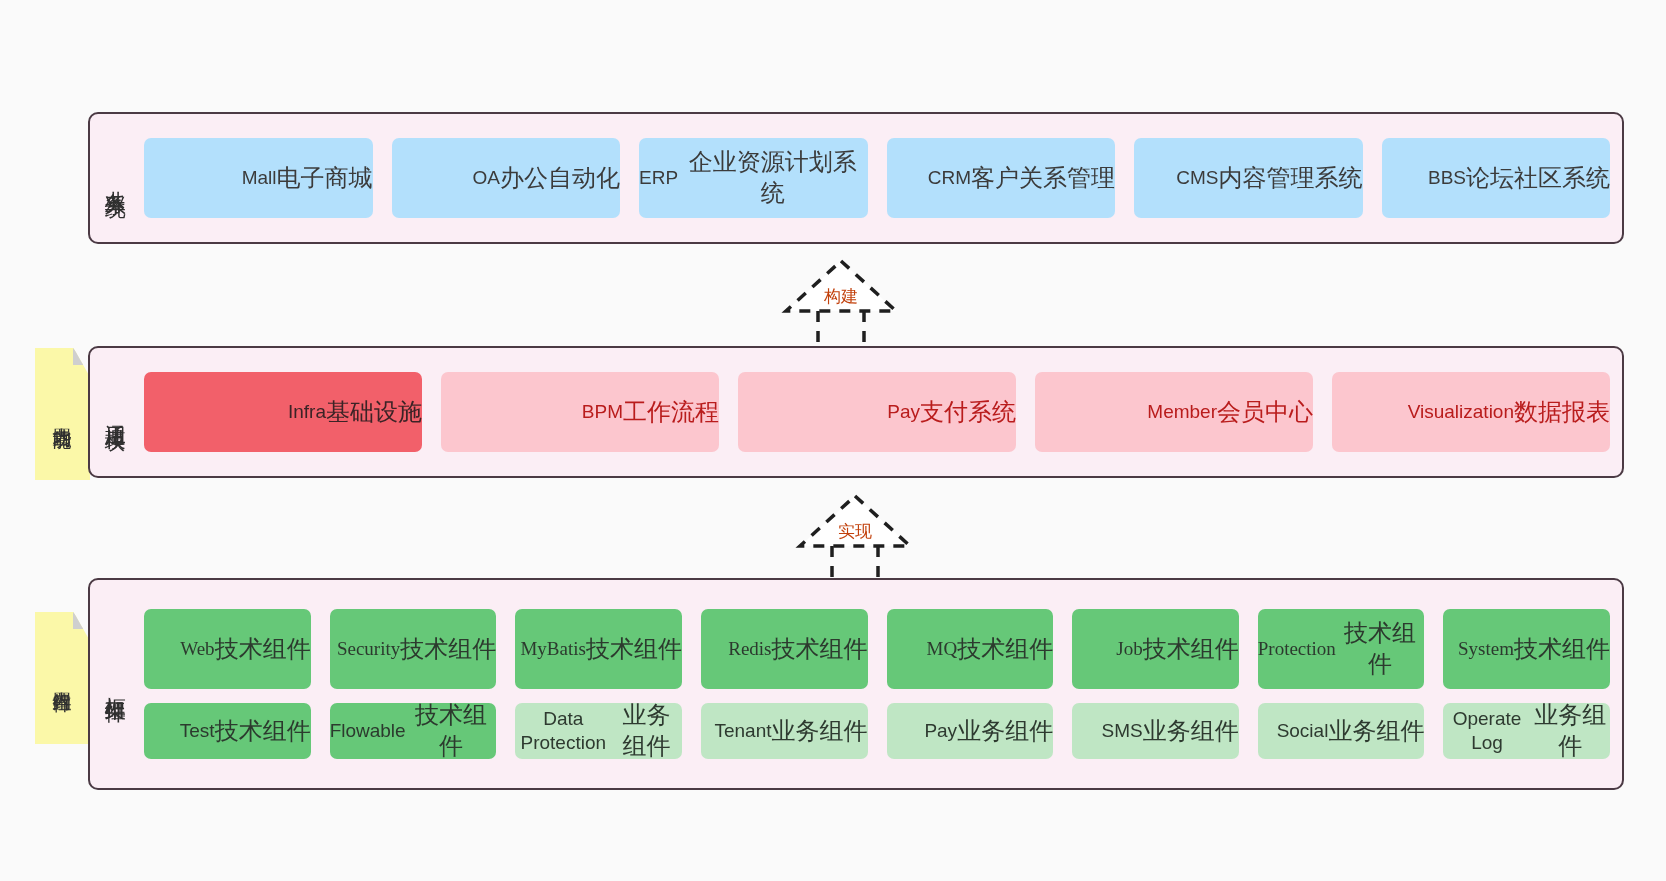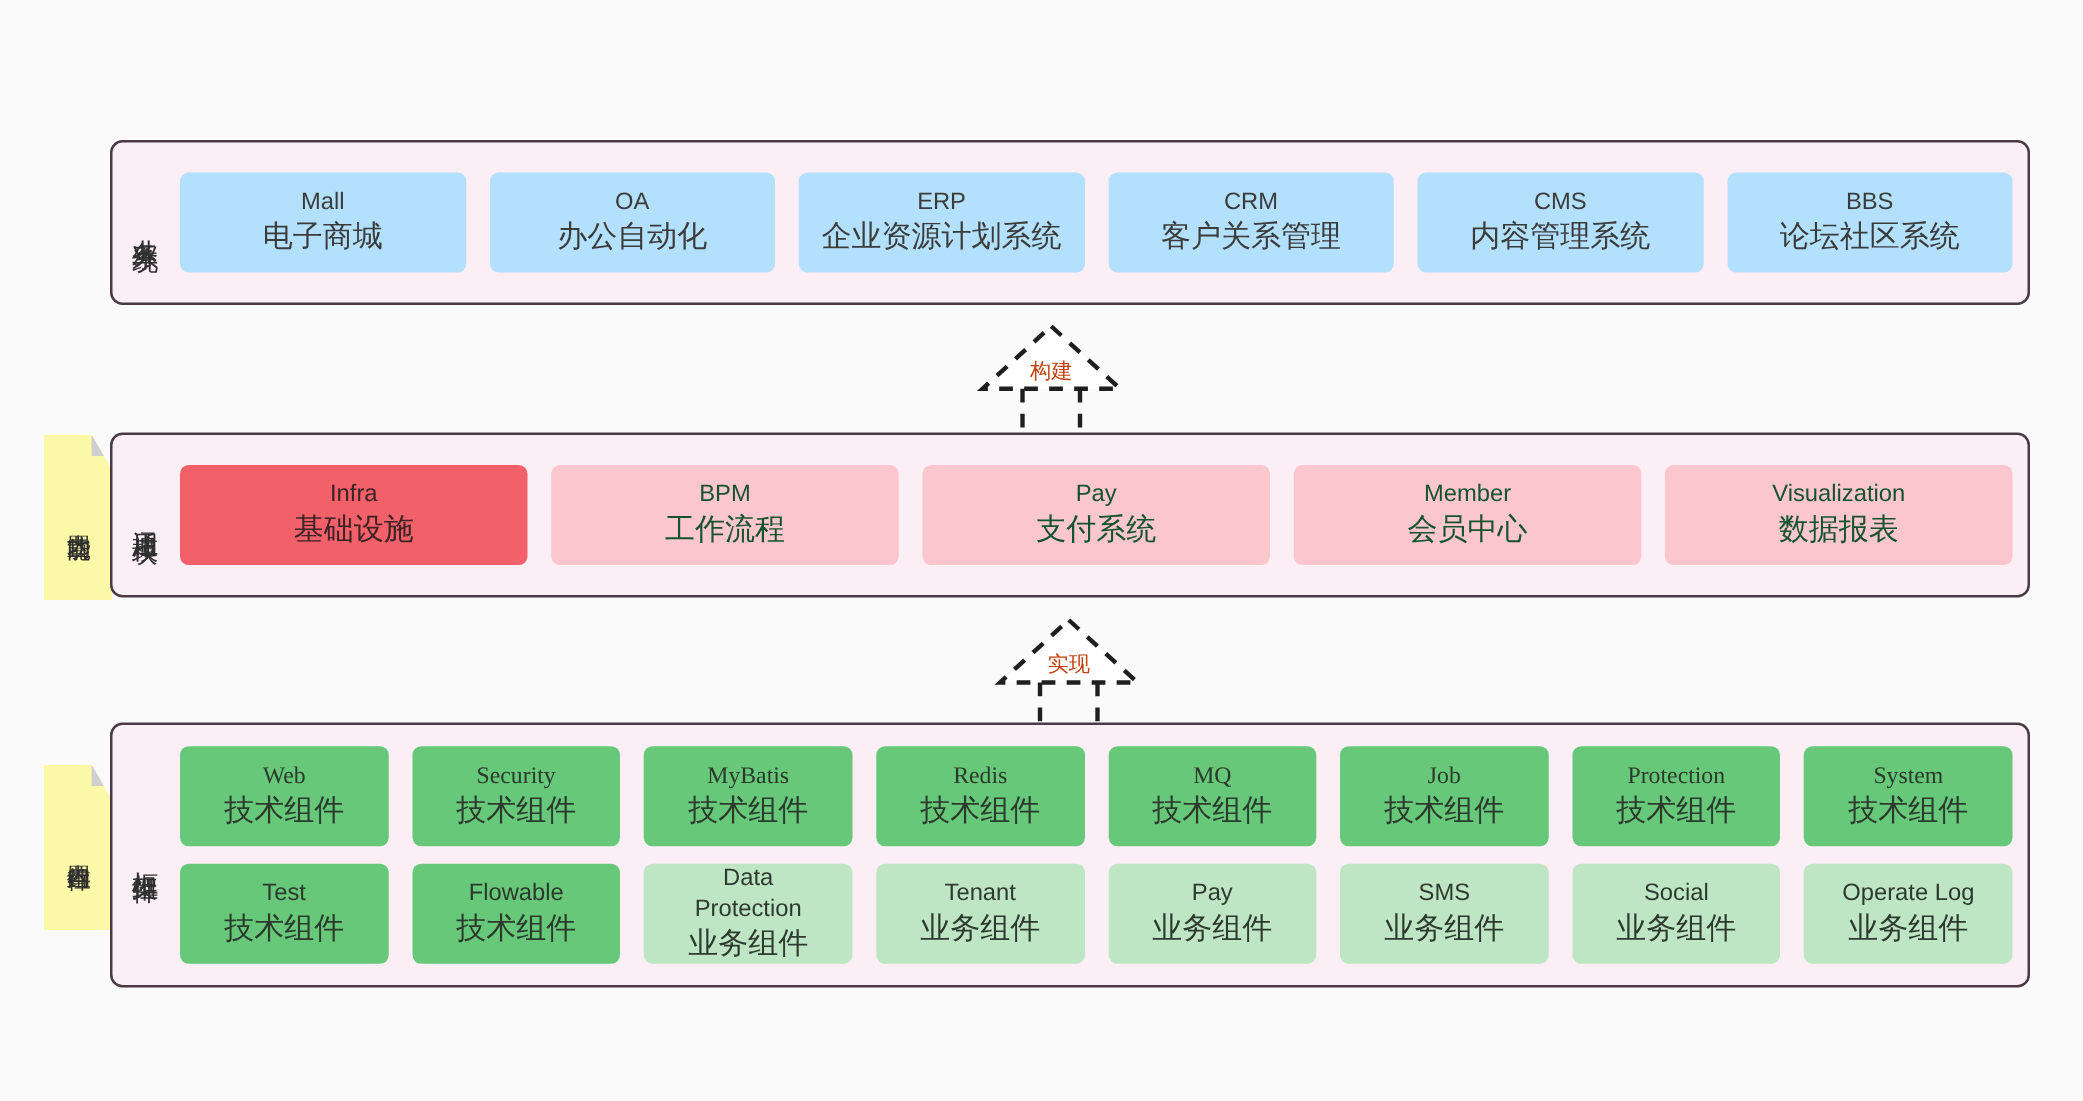--- a/index.html
+++ b/index.html
@@ -56,34 +56,34 @@
   .row {
     display: flex;
     gap: 19px;
     align-items: stretch;
   }
 
   .card {
     flex: 1 1 0;
     border-radius: 7px;
     display: flex;
-    flex-direction: column;
+    flex-direction: row;
     align-items: center;
-    justify-content: center;
+    justify-content: flex-end;
     text-align: center;
     line-height: 1.28;
     user-select: none;
   }
   .card .t1 { font-size: 19px; }
   .card .t2 { font-size: 24px; }
 
   
   .c-blue        { background: #b3e0fc; color: #3b3b3b; }
   .c-red         { background: #f2606a; color: #3b2326; }
-  .c-pink        { background: #fcc6ce; color: #14532d; }
+  .c-pink        { background: #fcc6ce; color: #b91c1c; }
   .c-green       { background: #66c878; color: #2c3a2e; }
   .c-lightgreen  { background: #bfe6c4; color: #2e3a30; }
 
   
   .sticky {
     position: absolute;
     width: 55px;
     background: #fbf8a8;
     color: #2f2f2f;
     font-size: 19px;
@@ -251,21 +251,21 @@
       <div class="card c-green">
         <span class="t1">Protection</span>
         <span class="t2">技术组件</span>
       </div>
       <div class="card c-green">
         <span class="t1">System</span>
         <span class="t2">技术组件</span>
       </div>
     </div>
 
-    <div class="row" style="height:80px;">
+    <div class="row" style="height:56px;">
       <div class="card c-green">
         <span class="t1">Test</span>
         <span class="t2">技术组件</span>
       </div>
       <div class="card c-green">
         <span class="t1">Flowable</span>
         <span class="t2">技术组件</span>
       </div>
       <div class="card c-lightgreen">
         <span class="t1" style="max-width:96px;">Data Protection</span>

